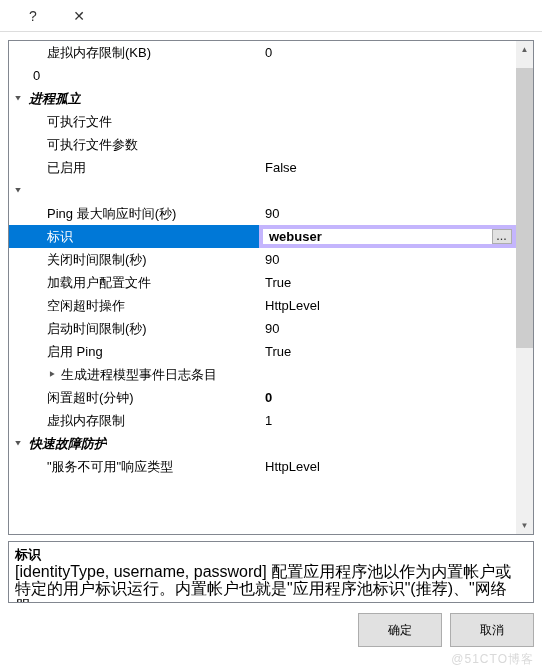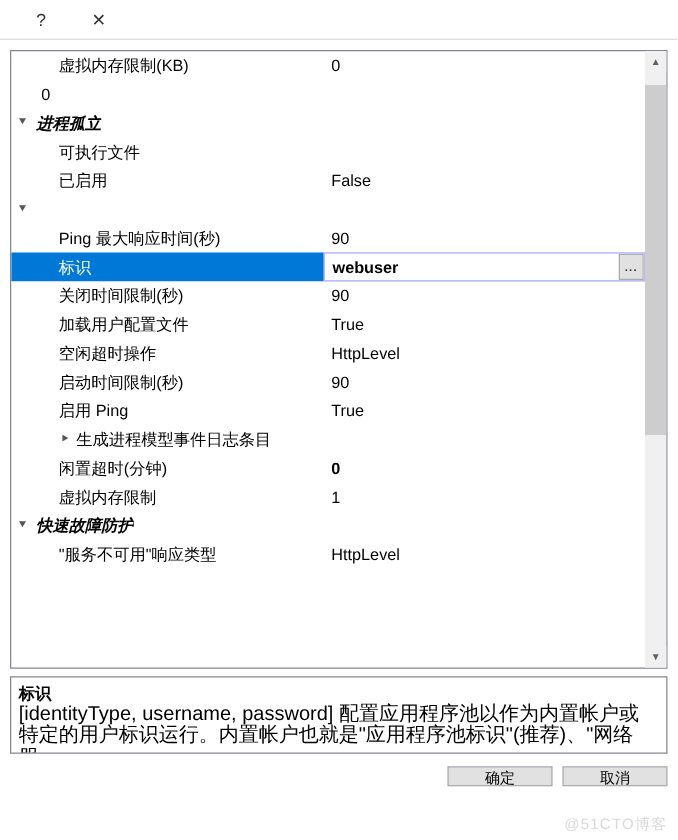--- a/index.html
+++ b/index.html
@@ -11,33 +11,33 @@
 .grid-wrap { border: 1px solid #828790; height: 495px; position: relative; background: #fff; }
 .grid { position: absolute; left: 0; top: 0; right: 17px; bottom: 0; overflow: hidden; }
 .row { display: flex; height: 23px; align-items: center; }
 .row .expander { width: 18px; text-align: center; color: #555; font-size: 10px; cursor: default; }
 .row .indent1 { width: 18px; }
 .row .label { width: 232px; display: flex; align-items: center; height: 100%; }
 .row .label span.txt { padding-left: 2px; white-space: nowrap; overflow: hidden; }
 .row .value { flex: 1; padding-left: 6px; height: 100%; display: flex; align-items: center; white-space: nowrap; overflow: hidden; }
 .row.cat .label span.txt, .row.cat .value { font-weight: bold; font-style: italic; }
 .row.selected { background: #0078d7; color: #fff; }
-.row.selected .value { font-weight: bold; background: #fff; color: #000; border: 1px solid #c4b5fd; margin-right: 0; position: relative; }
+.row.selected .value { font-weight: bold; background: #fff; color: #000; border: 4px solid #c4b5fd; margin-right: 0; position: relative; }
 .ellipsis-btn { position: absolute; right: 0; top: 0; bottom: 0; width: 20px; background: #e1e1e1; border: 1px solid #adadad; display: flex; align-items: center; justify-content: center; font-size: 9px; letter-spacing: 1px; color: #333; }
 .bold { font-weight: bold; }
 .scrollbar { position: absolute; right: 0; top: 0; bottom: 0; width: 17px; background: #f0f0f0; }
 .scrollbar .sbtn { height: 17px; background: #f0f0f0; display: flex; align-items: center; justify-content: center; color: #606060; font-size: 8px; }
 .scrollbar .track { position: absolute; top: 17px; bottom: 17px; left: 0; right: 0; }
 .scrollbar .thumb { position: absolute; left: 0; right: 0; top: 10px; height: 280px; background: #cdcdcd; }
 .scrollbar .sbtn.down { position: absolute; bottom: 0; left: 0; right: 0; }
 .desc-panel { margin-top: 6px; border: 1px solid #828790; height: 62px; padding: 4px 6px; background: #fff; line-height: 17px; overflow: hidden; }
 .desc-panel .dtitle { font-weight: bold; }
 .desc-panel .dtext { font-size: 16px; color: #000; }
 .button-row { display: flex; justify-content: flex-end; gap: 8px; padding: 10px 8px 0 8px; }
-.button-row button { width: 84px; height: 16px; background: #e1e1e1; border: 1px solid #adadad; font-size: 12px; }
+.button-row button { width: 84px; height: 34px; background: #e1e1e1; border: 1px solid #adadad; font-size: 12px; }
 .watermark { position: absolute; right: 8px; bottom: 4px; color: #d9d9d9; font-size: 12px; letter-spacing: 1px; pointer-events: none; text-align: center; }
 </style>
 </head>
 <body>
 
 <div class="titlebar">
   <div class="btn">?</div>
   <div class="btn">✕</div>
 </div>
 
@@ -67,20 +67,30 @@
           </div>
           <div class="value">
             <span></span>
           </div>
         </div>
         <div class="row">
           <div class="expander"></div>
           <div class="label">
             <div class="indent1"></div>
             <span class="txt">可执行文件</span>
+          </div>
+          <div class="value">
+            <span></span>
+          </div>
+        </div>
+        <div class="row">
+          <div class="expander"></div>
+          <div class="label">
+            <div class="indent1"></div>
+            <span class="txt">可执行文件参数</span>
           </div>
           <div class="value">
             <span></span>
           </div>
         </div>
         <div class="row">
           <div class="expander"></div>
           <div class="label">
             <div class="indent1"></div>
             <span class="txt">已启用</span>

